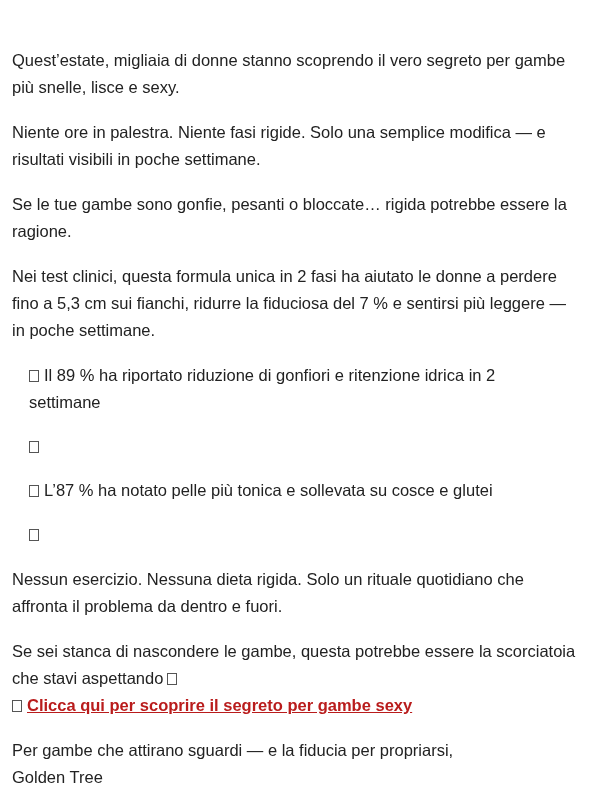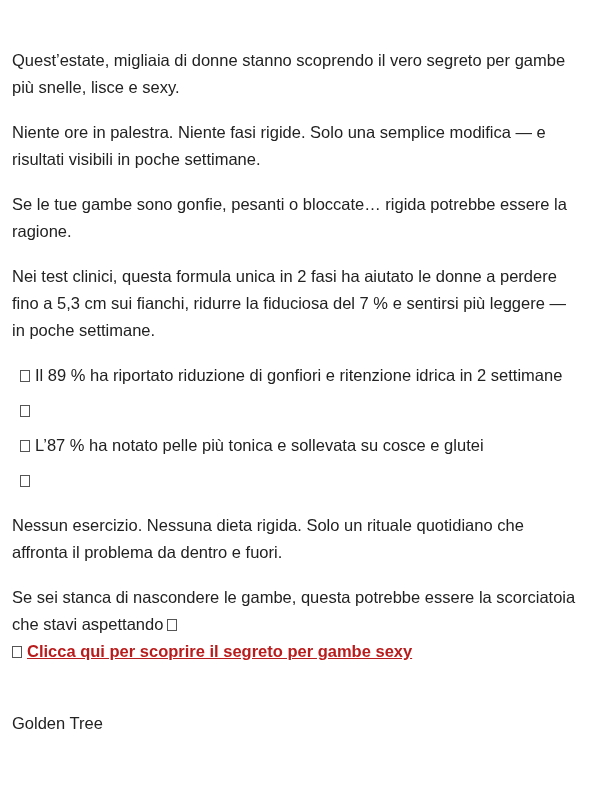--- a/index.html
+++ b/index.html
@@ -16,21 +16,21 @@
       line-height: 27px;
       color: #222222;
     }
     .content {
       padding: 47px 18px 0 12px;
     }
     p {
       margin: 0 0 18px 0;
     }
     .list p {
-      margin: 8px;
+      margin: 17px;
     }
     .list {
       margin-bottom: 18px;
     }
     .glyph {
       display: inline-block;
       width: 10px;
       height: 12px;
       border: 1px solid #555;
       box-sizing: border-box;
@@ -72,16 +72,16 @@
   </div>
 
   <p>Nessun esercizio. Nessuna dieta rigida. Solo un rituale quotidiano che affronta il problema da dentro e fuori.</p>
 
   <p>
     <span>Se sei stanca di nascondere le gambe, questa potrebbe essere la scorciatoia che stavi aspettando</span><span class="glyph after"></span><br>
     <span class="glyph"></span><a class="cta" href="#">Clicca qui per scoprire il segreto per gambe sexy</a>
   </p>
 
   <p>
-    <br>
+    <span>Per gambe che attirano sguardi — e la fiducia per propriarsi,</span><br>
     <b>Golden Tree</b>
   </p>
 </div>
 
 </body></html>

